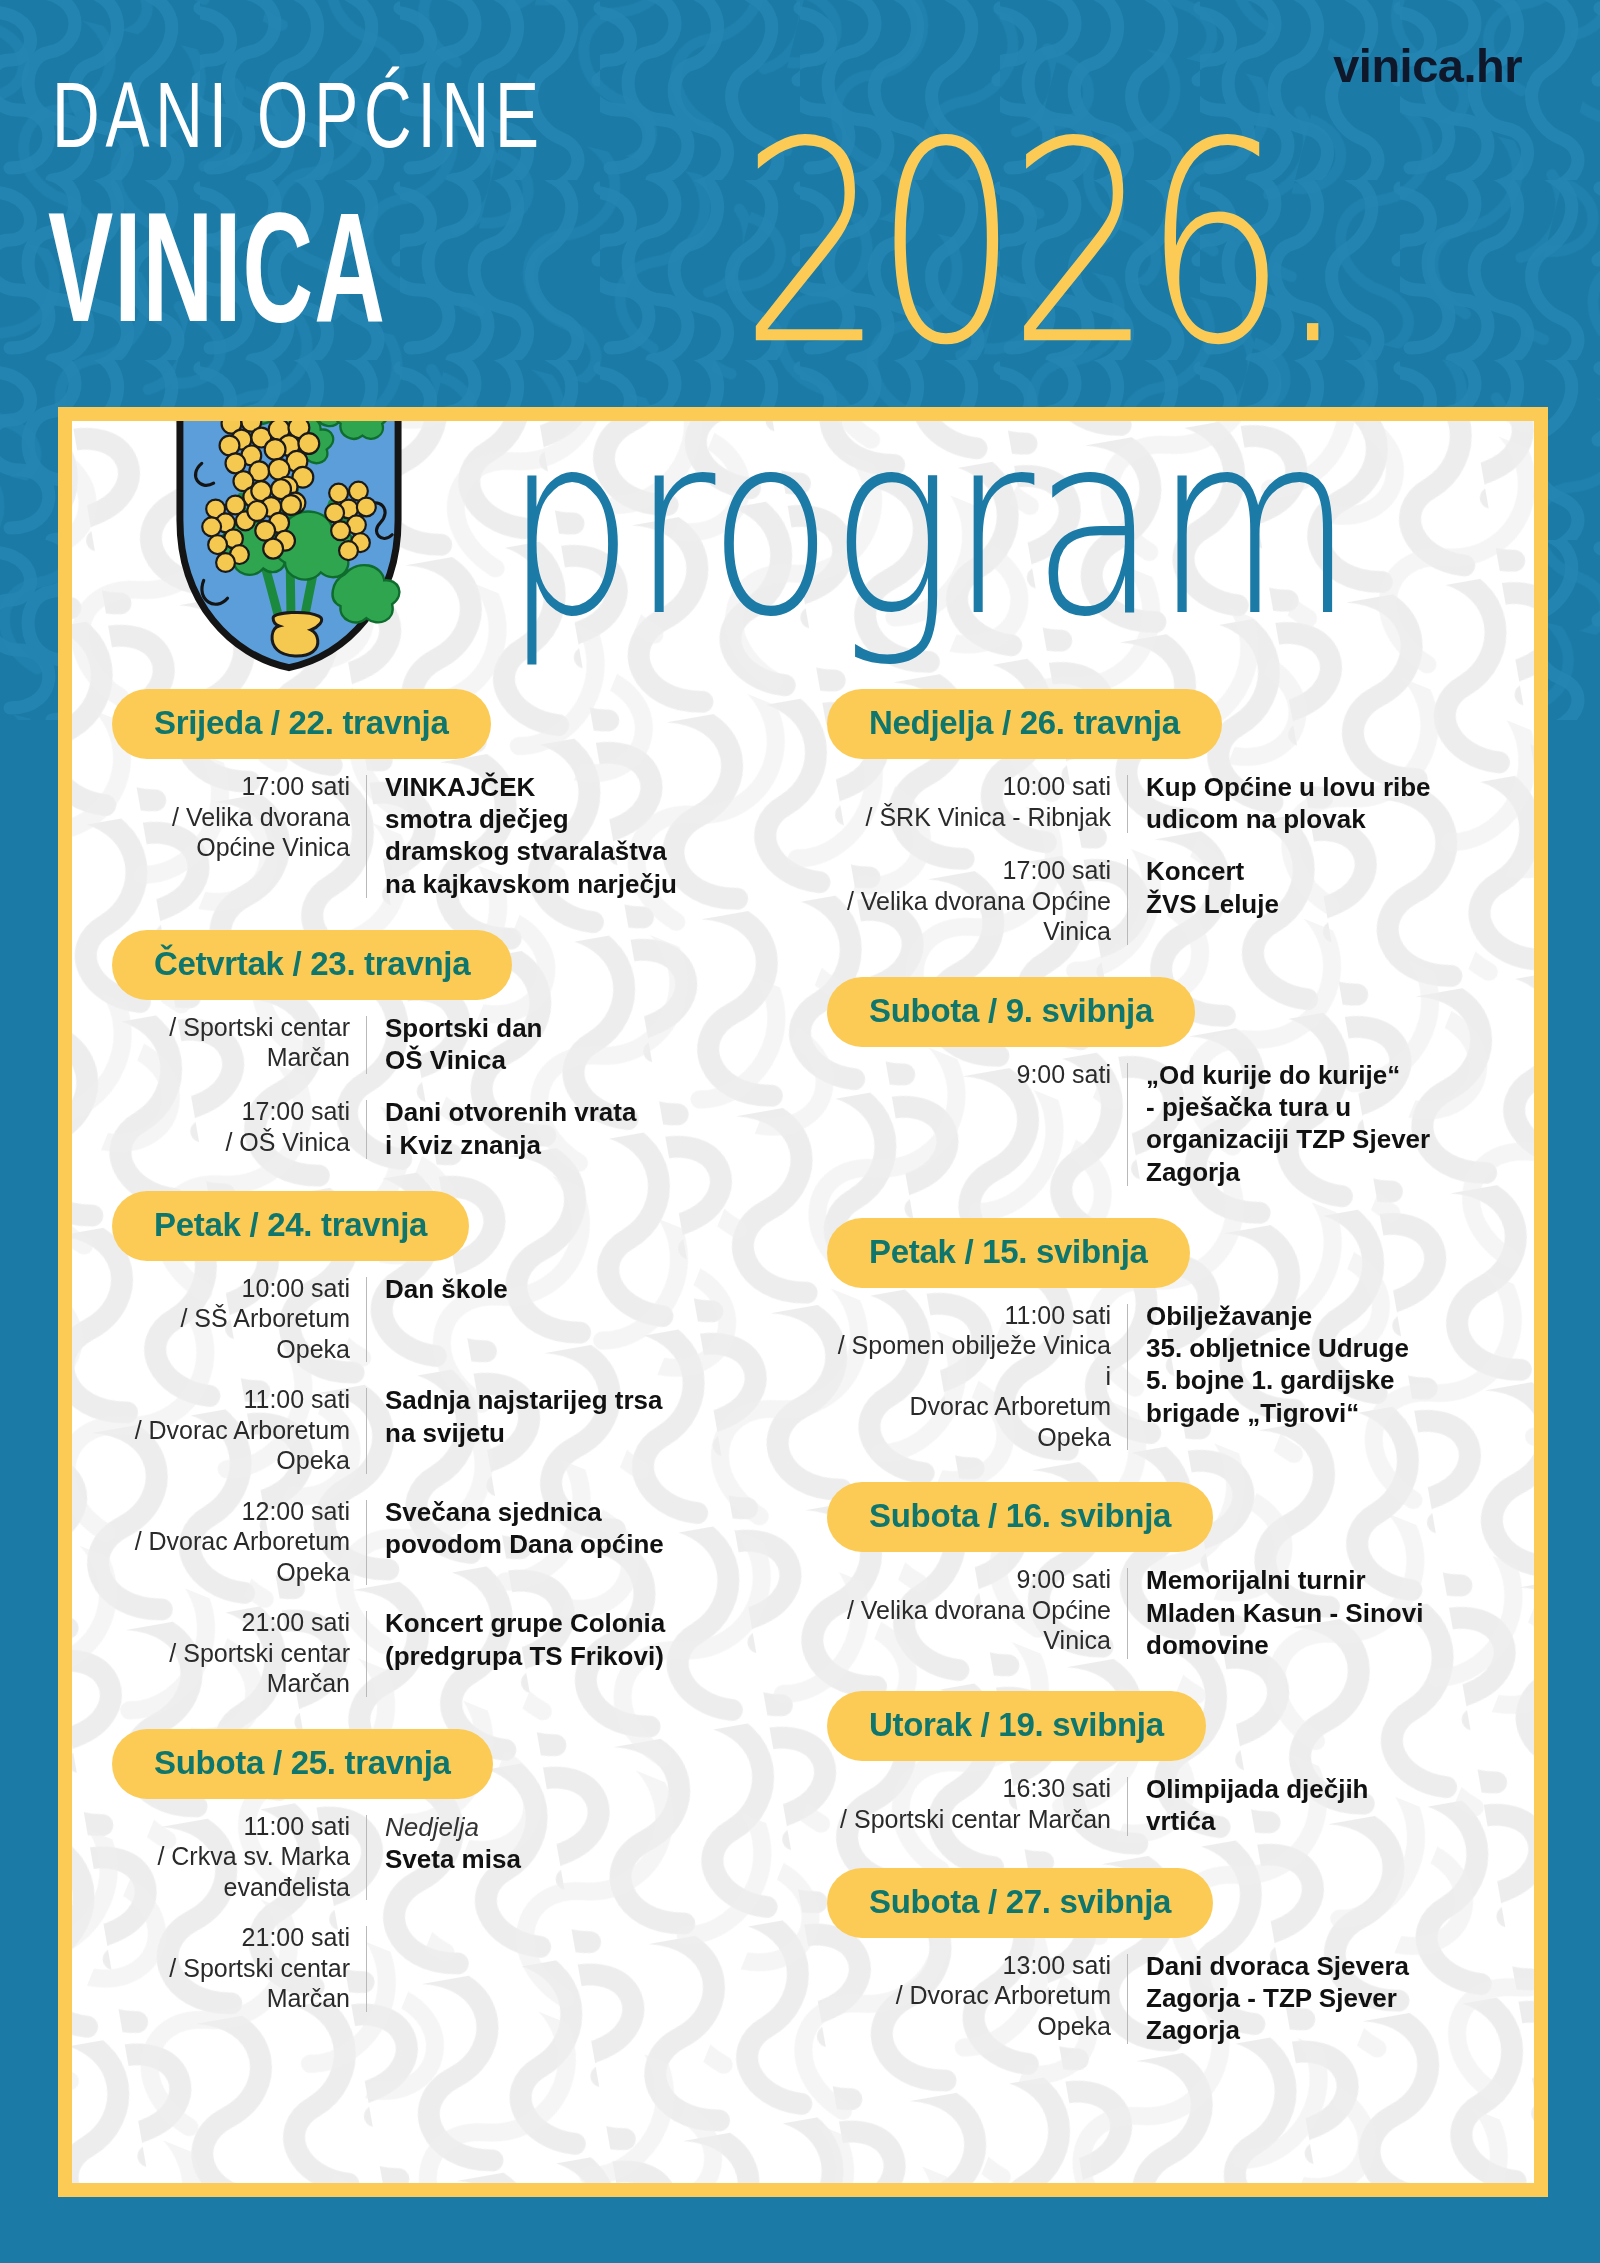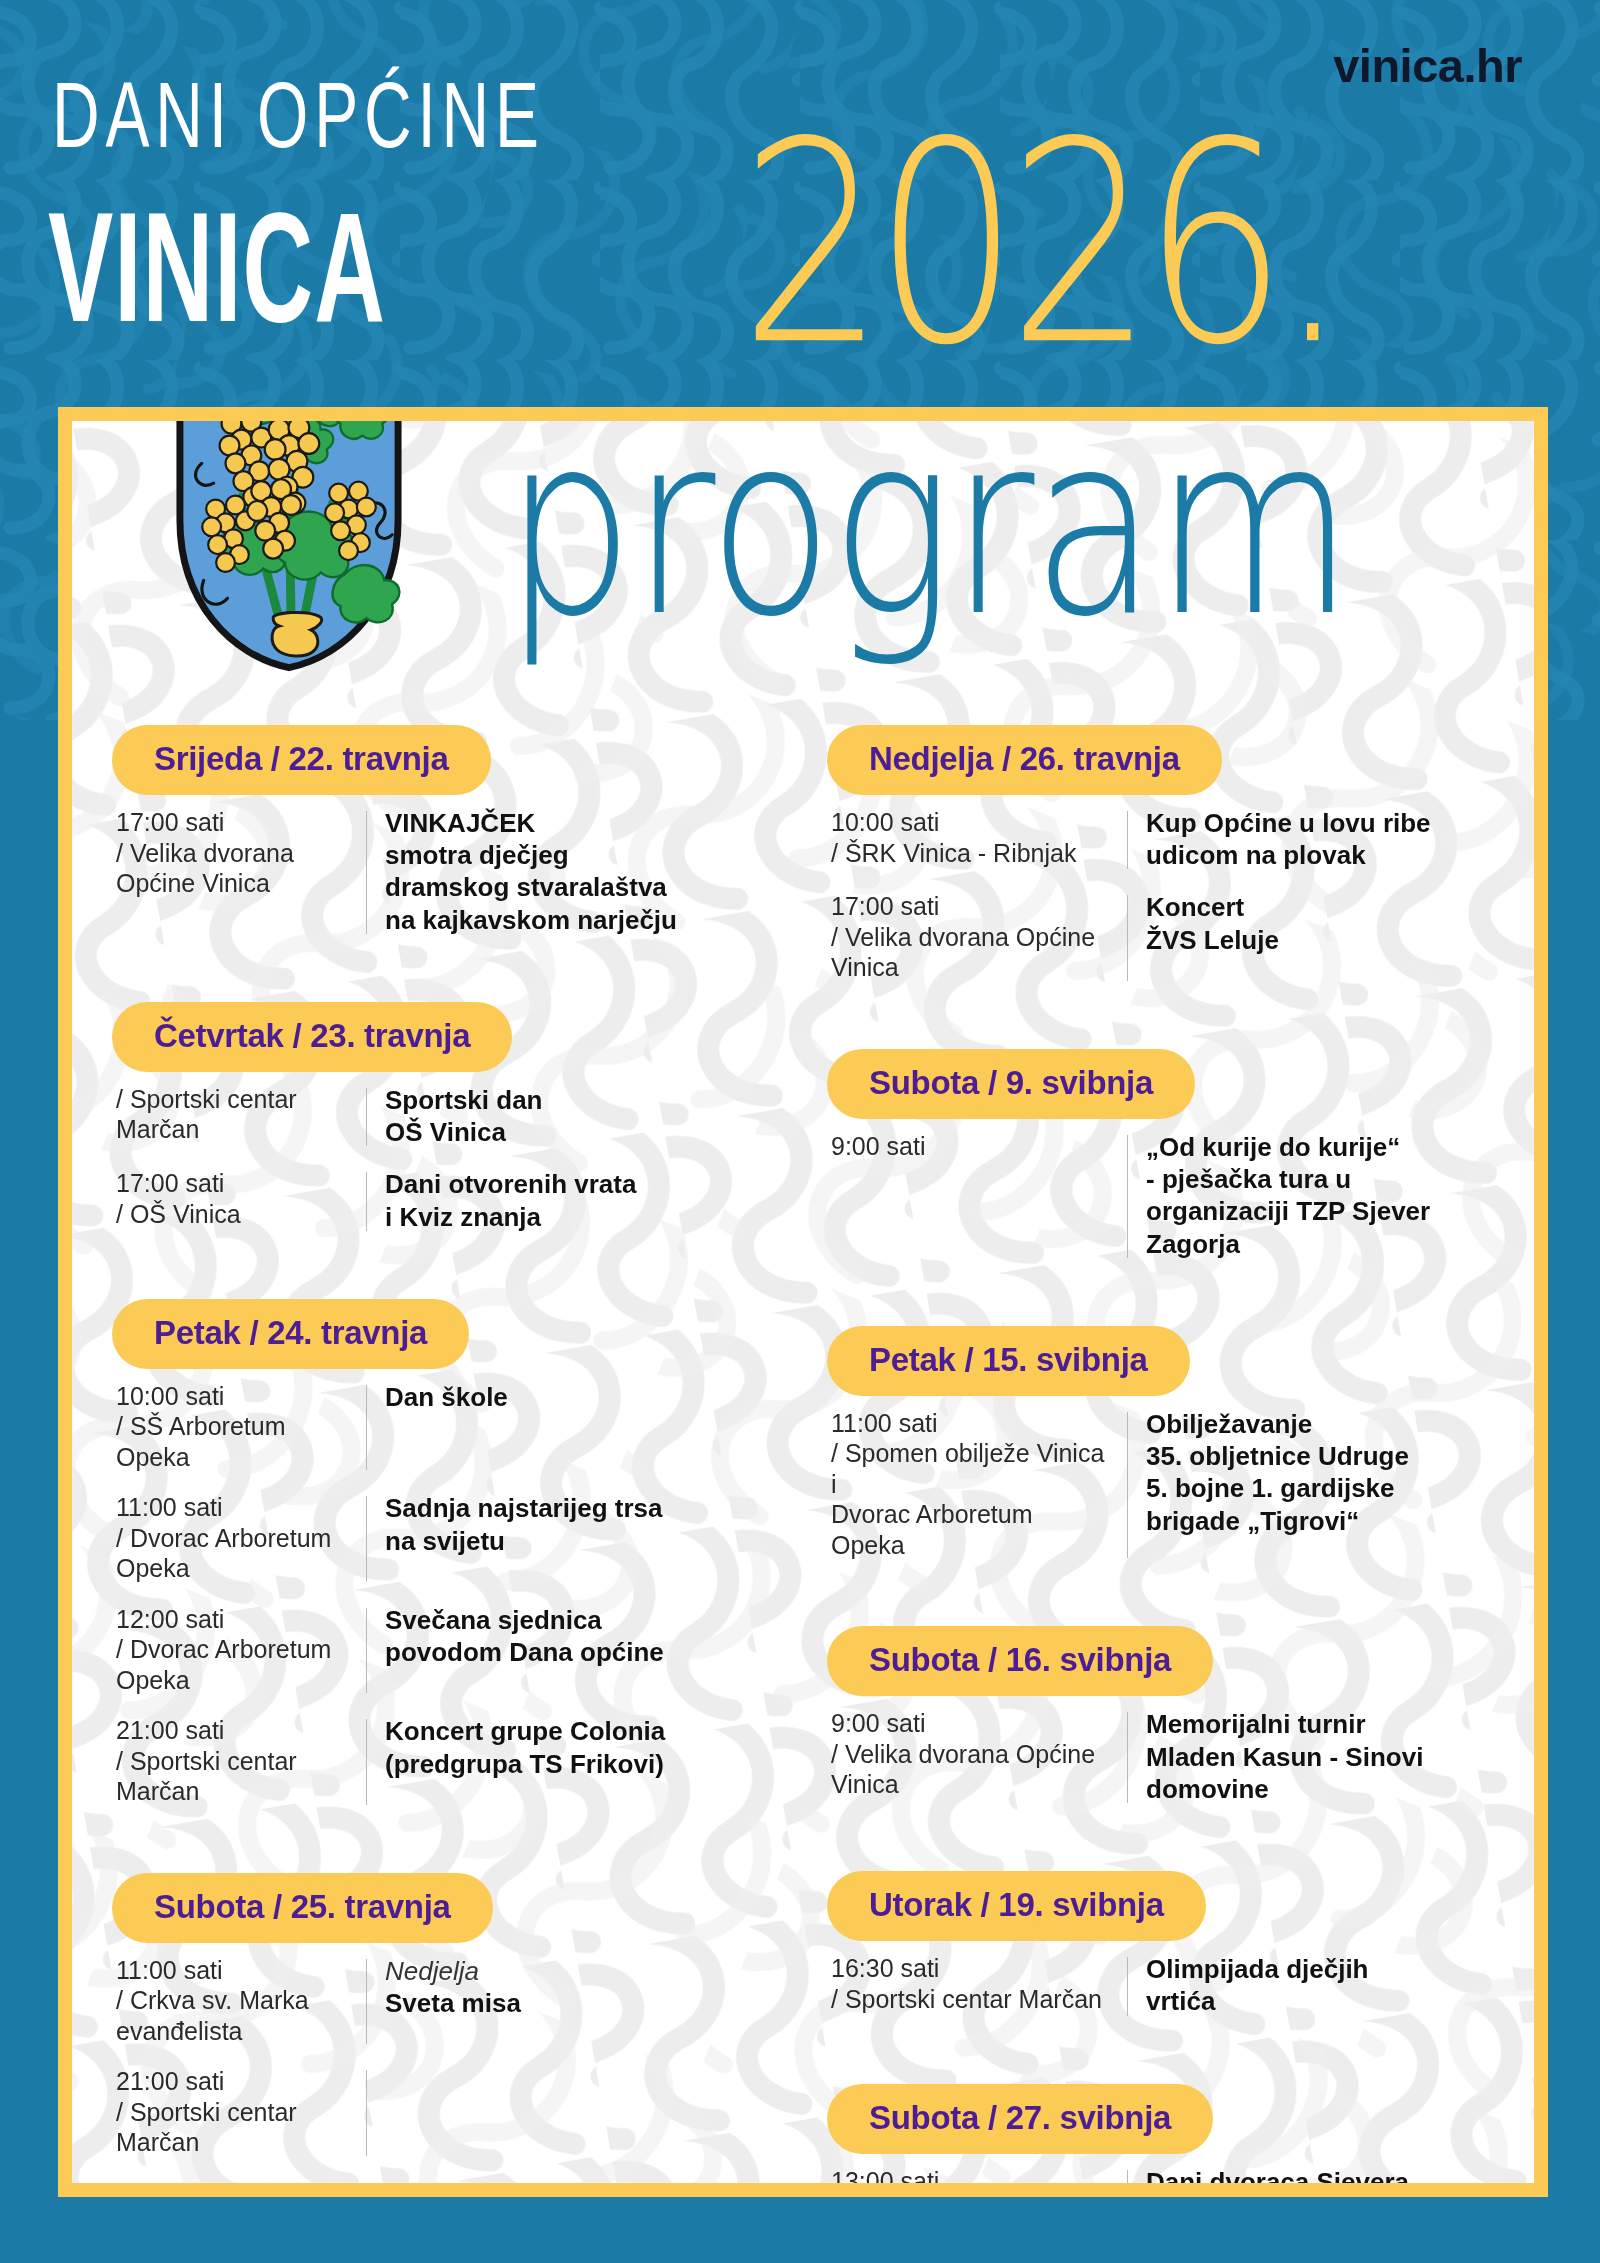--- a/index.html
+++ b/index.html
@@ -143,46 +143,46 @@
   }
   .col {
     width: 50%;
     padding: 0 24px 0 40px;
   }
   .col.right { padding: 0 34px 0 24px; }
 
   .day-pill {
     display: inline-block;
     background: #fbcb55;
-    color: #4c1d95;
+    color: #0f766e;
     font-size: 33px;
     font-weight: bold;
     border-radius: 40px;
     padding: 15px 42px 17px 42px;
     letter-spacing: -0.3px;
     white-space: nowrap;
-    margin-top: 36px;
   }
   .day-block { margin-bottom: 30px; }
 
   .events {
     margin-top: 12px;
     padding-left: 4px;
   }
 
   .event {
     display: flex;
     align-items: flex-start;
     margin-top: 20px;
   }
   .event:first-child { margin-top: 6px; }
 
   .ev-when {
     flex: 0 0 auto;
     width: 250px;
+    text-align: right;
     padding-right: 16px;
     font-size: 25px;
     line-height: 1.22;
     color: #2a2a2a;
     font-weight: 400;
   }
   .col.right .ev-when { width: 296px; }
 
   .ev-sep {
     flex: 0 0 auto;

